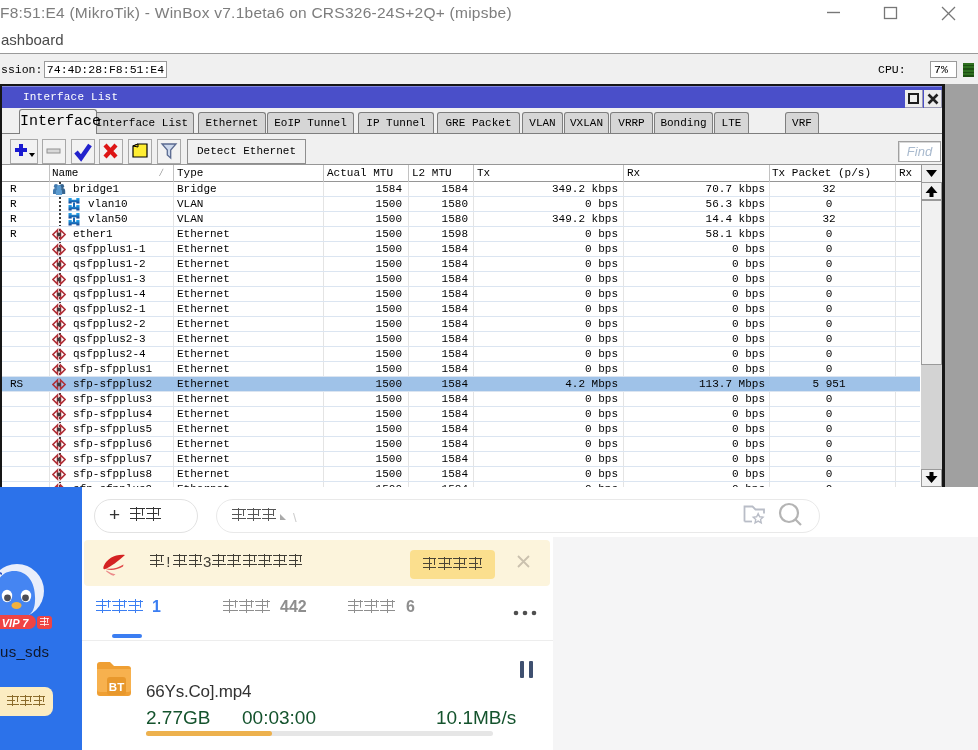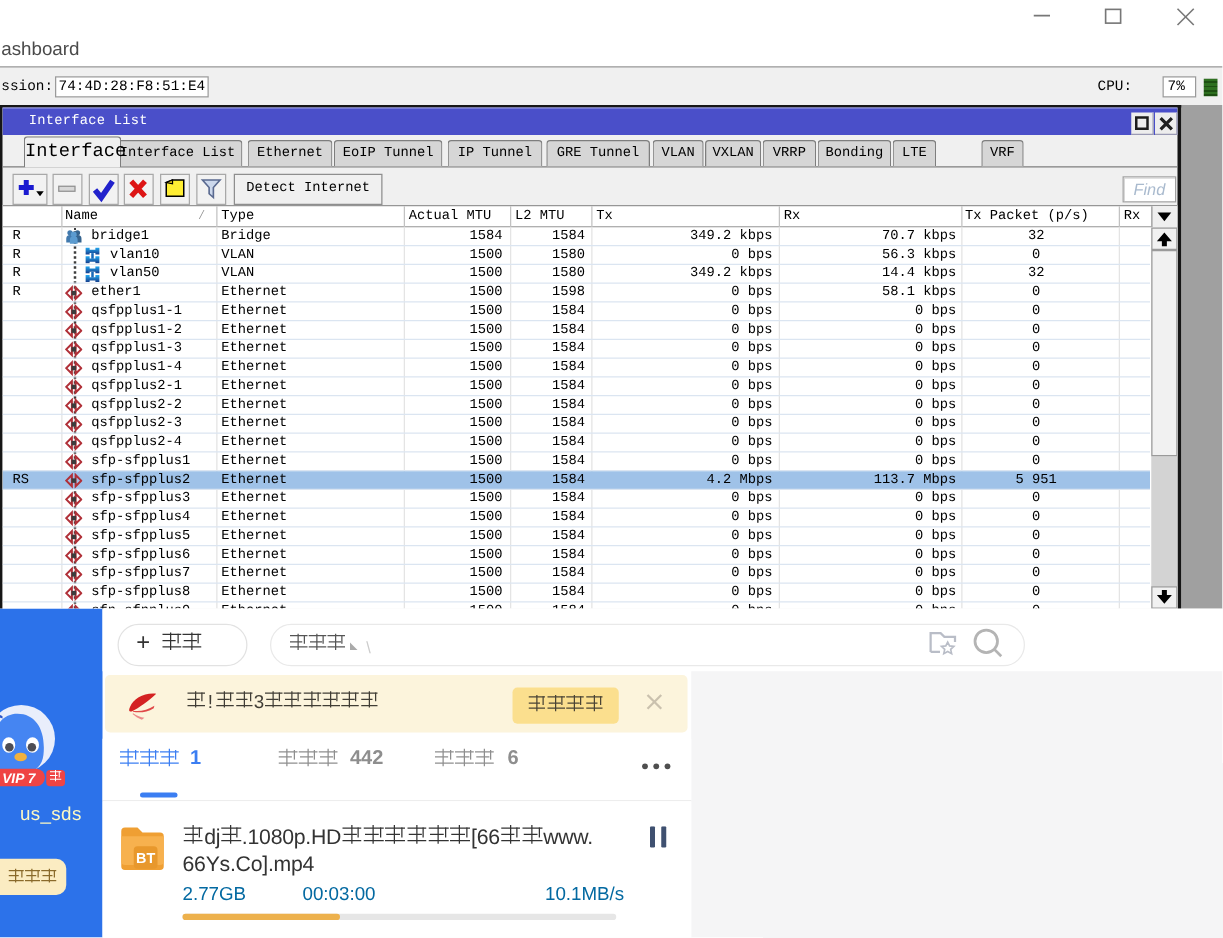--- a/index.html
+++ b/index.html
@@ -81,21 +81,21 @@
 #srch{left:134px;top:12px;width:604px;height:34px;border:1px solid #e9e9e9;border-radius:17px;
  color:#555;font-size:15px;line-height:32px}
 #banner{left:84px;top:53px;width:466px;height:46px;background:#fcf4dc;border-radius:4px;color:#403d35;font-size:15px}
 #claim{left:326px;top:10px;width:85px;height:29px;background:#fbdf8e;border-radius:4px;
  color:#4a4435;font-size:15px;line-height:29px;text-align:center}
 #dtabs{left:82px;top:104px;width:471px;height:49px;background:#fff;font-size:16px}
 #uline{left:112px;top:147px;width:30px;height:4px;background:#3b7ef2;border-radius:2px}
 #dsep{left:82px;top:153px;width:471px;height:1px;background:#ededed}
 #item{left:82px;top:154px;width:471px;height:109px;background:#fff}
 .fn{color:#333;font-size:17px;letter-spacing:-.2px;white-space:nowrap}
-.st{color:#0369a1;font-size:15px}
+.st{color:#14532d;font-size:19px}
 #prog{left:64px;top:90px;width:347px;height:5px;background:#e6e6e6;border-radius:3px}
 #prog i{position:absolute;left:0;top:0;width:126px;height:5px;background:#edb14d;border-radius:3px}
 
 .cj{display:inline-block;position:relative;width:.92em;height:.88em;margin:0 .05em;
  background-image:linear-gradient(currentColor,currentColor),linear-gradient(currentColor,currentColor),
  linear-gradient(currentColor,currentColor),linear-gradient(currentColor,currentColor),
  linear-gradient(currentColor,currentColor);
  background-repeat:no-repeat;
  background-size:100% 9%,100% 9%,9% 100%,70% 9%,9% 55%;
  background-position:0 12%,0 88%,48% 0,15% 50%,88% 22%}
@@ -119,20 +119,21 @@
  <path d="M1.5,7 h3.2 v1.8 h4.6 v-1.8 h3.2 v5.5 h-3.2 v-1.2 h-4.6 v1.2 h-3.2 z" fill="url(#vg)"></path>
  <rect x="6" y="4.5" width="2" height="4.5" fill="#1668b8"></rect>
 </symbol>
 <symbol id="et" viewBox="0 0 14 13">
  <path d="M5.5,2 L1,6.5 L5.5,11 z" fill="none" stroke="#b03038" stroke-width="1.6"></path>
  <path d="M8.5,2 L13,6.5 L8.5,11 z" fill="none" stroke="#b03038" stroke-width="1.6"></path>
  <rect x="5.2" y="4.7" width="3.6" height="3.6" fill="#3c3c3c"></rect>
 </symbol>
 </svg>
 <div id="root">
+ <div id="title">F8:51:E4 (MikroTik) - WinBox v7.1beta6 on CRS326-24S+2Q+ (mipsbe)</div>
  <svg style="position:absolute;left:820px;top:0" width="150" height="27">
   <line x1="7" y1="12.5" x2="20" y2="12.5" stroke="#777" stroke-width="1.4"></line>
   <rect x="64.5" y="7.5" width="12" height="11" fill="none" stroke="#777" stroke-width="1.3"></rect>
   <line x1="122" y1="7" x2="135" y2="20" stroke="#777" stroke-width="1.3"></line>
   <line x1="135" y1="7" x2="122" y2="20" stroke="#777" stroke-width="1.3"></line>
  </svg>
  <div id="menu">ashboard</div>
  <div id="band">
   <span class="lbl" style="left:1px">ssion:</span>
   <div id="sbox">74:4D:28:F8:51:E4</div>
@@ -152,21 +153,21 @@
             <path d="M4.5,4.5 L13.5,13.5 M13.5,4.5 L4.5,13.5" stroke="#222" stroke-width="2.6"></path>
           </svg>
         </div>
   </div>
   <div id="tabs">
    <div class="bline"></div>
 <div class="tab" style="left:88px;width:104px">Interface List</div>
 <div class="tab" style="left:196px;width:68px">Ethernet</div>
 <div class="tab" style="left:265px;width:87px">EoIP Tunnel</div>
 <div class="tab" style="left:356px;width:76px">IP Tunnel</div>
-<div class="tab" style="left:435px;width:83px">GRE Tunnel</div>
+<div class="tab" style="left:435px;width:83px">GRE Packet</div>
 <div class="tab" style="left:520px;width:41px">VLAN</div>
 <div class="tab" style="left:562px;width:45px">VXLAN</div>
 <div class="tab" style="left:608px;width:43px">VRRP</div>
 <div class="tab" style="left:652px;width:59px">Bonding</div>
 <div class="tab" style="left:712px;width:35px">LTE</div>
 <div class="tab" style="left:783px;width:34px">VRF</div>
    <div id="atab">Interface</div>
   </div>
   <div id="tbar">
    <div class="tbtn" style="left:8px;width:28px">
@@ -194,21 +195,21 @@
     <svg width="22" height="23">
             <path d="M4,6 l5,-2 h9 v13 h-14 z" fill="#ffee33" stroke="#000" stroke-width="1.2"></path>
             <path d="M4,6 l5,-2 v3 z" fill="#e8ce20" stroke="#000" stroke-width="1"></path>
           </svg>
    </div>
    <div class="tbtn" style="left:155px;width:24px">
     <svg width="22" height="23">
             <path d="M4,4 h14 l-5.3,6 v8 l-3.4,-3 v-5 z" fill="#ccd8ec" stroke="#5a6a90" stroke-width="1.3"></path>
           </svg>
    </div>
-   <div id="detect">Detect Internet</div>
+   <div id="detect">Detect Ethernet</div>
    <div id="find">Find</div>
   </div>
   <div id="hdr">
    <span style="left:50px">Name</span>
         <span style="left:156px;color:#888">∕</span>
    <span style="left:175px">Type</span>
    <span style="left:325px">Actual MTU</span>
    <span style="left:410px">L2 MTU</span>
    <span style="left:475px">Tx</span>
    <span style="left:625px">Rx</span>
@@ -511,21 +512,21 @@
     <path d="M2,40 C1,18 10,8 22,8 C36,8 44,20 43,38 C42.5,52 34,56 22,56 C10,56 2.5,52 2,40 Z" fill="#4585f2"></path>
     <path d="M10,10 q-5,-3 -7,1 q3,-1 3,2 q2,-3 4,-1 z" fill="#2a55c8"></path>
     <ellipse cx="15" cy="33" rx="5.2" ry="6.2" fill="#fff"></ellipse>
     <ellipse cx="34" cy="33" rx="5.2" ry="6.2" fill="#fff"></ellipse>
     <circle cx="15.5" cy="34.8" r="3.4" fill="#4d4d55"></circle>
     <circle cx="33.5" cy="34.8" r="3.4" fill="#4d4d55"></circle>
     <ellipse cx="24.5" cy="42.5" rx="5" ry="3.4" fill="#f2b13d"></ellipse>
    </svg>
    <div style="left:-6px;top:128px;width:42px;height:14px;background:#ef4444;border-radius:7px;text-align:center;line-height:14px"><span class="vip" style="position:static">VIP 7</span></div>
    <div style="left:37px;top:129px;width:15px;height:13px;background:#ef4444;border-radius:3px;color:#fff;font-size:10px;text-align:center;line-height:13px"><i class="cj" style="width:9px;height:9px"></i></div>
-   <div style="left:16px;top:156px;color:#fef9c3;font-size:15px;letter-spacing:.3px">us_sds</div>
+   <div style="left:0;top:156px;color:#0f172a;font-size:15px;letter-spacing:.3px">us_sds</div>
    <div style="left:-12px;top:200px;width:65px;height:29px;background:#fbecc2;border-radius:8px;color:#8a6a2a;font-size:13px;line-height:29px;text-align:right;padding-right:7px"><i class="cj"></i><i class="cj"></i><i class="cj"></i></div>
   </div>
   <div id="dtop">
    <div id="newb">
           <b>+</b>
           <span style="left:34px;top:0;color:#333"><i class="cj"></i><i class="cj"></i></span>
         </div>
    <div id="srch">
           <span style="left:14px;top:0;color:#555"><i class="cj"></i><i class="cj"></i><i class="cj"></i></span>
     <svg style="position:absolute;left:61px;top:13px" width="10" height="8">
@@ -571,21 +572,20 @@
   </div>
   <div id="uline"></div>
   <div id="dsep"></div>
   <div id="item">
    <svg style="position:absolute;left:13px;top:18px" width="38" height="40" viewBox="0 0 38 40">
     <path d="M2,6 a3,3 0 0 1 3,-3 h10 l4,4 h14 a3,3 0 0 1 3,3 v24 a3,3 0 0 1 -3,3 h-28 a3,3 0 0 1 -3,-3 z" fill="#ef9f33"></path>
     <path d="M2,10 h34 v20 a3,3 0 0 1 -3,3 h-28 a3,3 0 0 1 -3,-3 z" fill="#f7b14e"></path>
     <rect x="12" y="18" width="19" height="18" rx="3" fill="#e8982c"></rect>
     <text x="21.5" y="31.5" font-family="Liberation Sans" font-size="11.5" font-weight="bold" fill="#fff" text-anchor="middle">BT</text>
    </svg>
-   <div class="fn" style="left:64px;top:19px"><i class="cj"></i>dj<i class="cj"></i>.1080p.HD<i class="cj"></i><i class="cj"></i><i class="cj"></i><i class="cj"></i><i class="cj"></i><i class="cj"></i>[66<i class="cj"></i><i class="cj"></i>www.</div>
    <div class="fn" style="left:64px;top:41px">66Ys.Co].mp4</div>
    <svg style="position:absolute;left:437px;top:20px" width="16" height="18">
           <rect x="1" y="0" width="4" height="17" rx="1" fill="#3f5070"></rect>
           <rect x="10" y="0" width="4" height="17" rx="1" fill="#3f5070"></rect>
         </svg>
    <div class="st" style="left:64px;top:66px">2.77GB</div>
    <div class="st" style="left:160px;top:66px">00:03:00</div>
    <div class="st" style="left:354px;top:66px">10.1MB/s</div>
    <div id="prog">
           <i></i>

